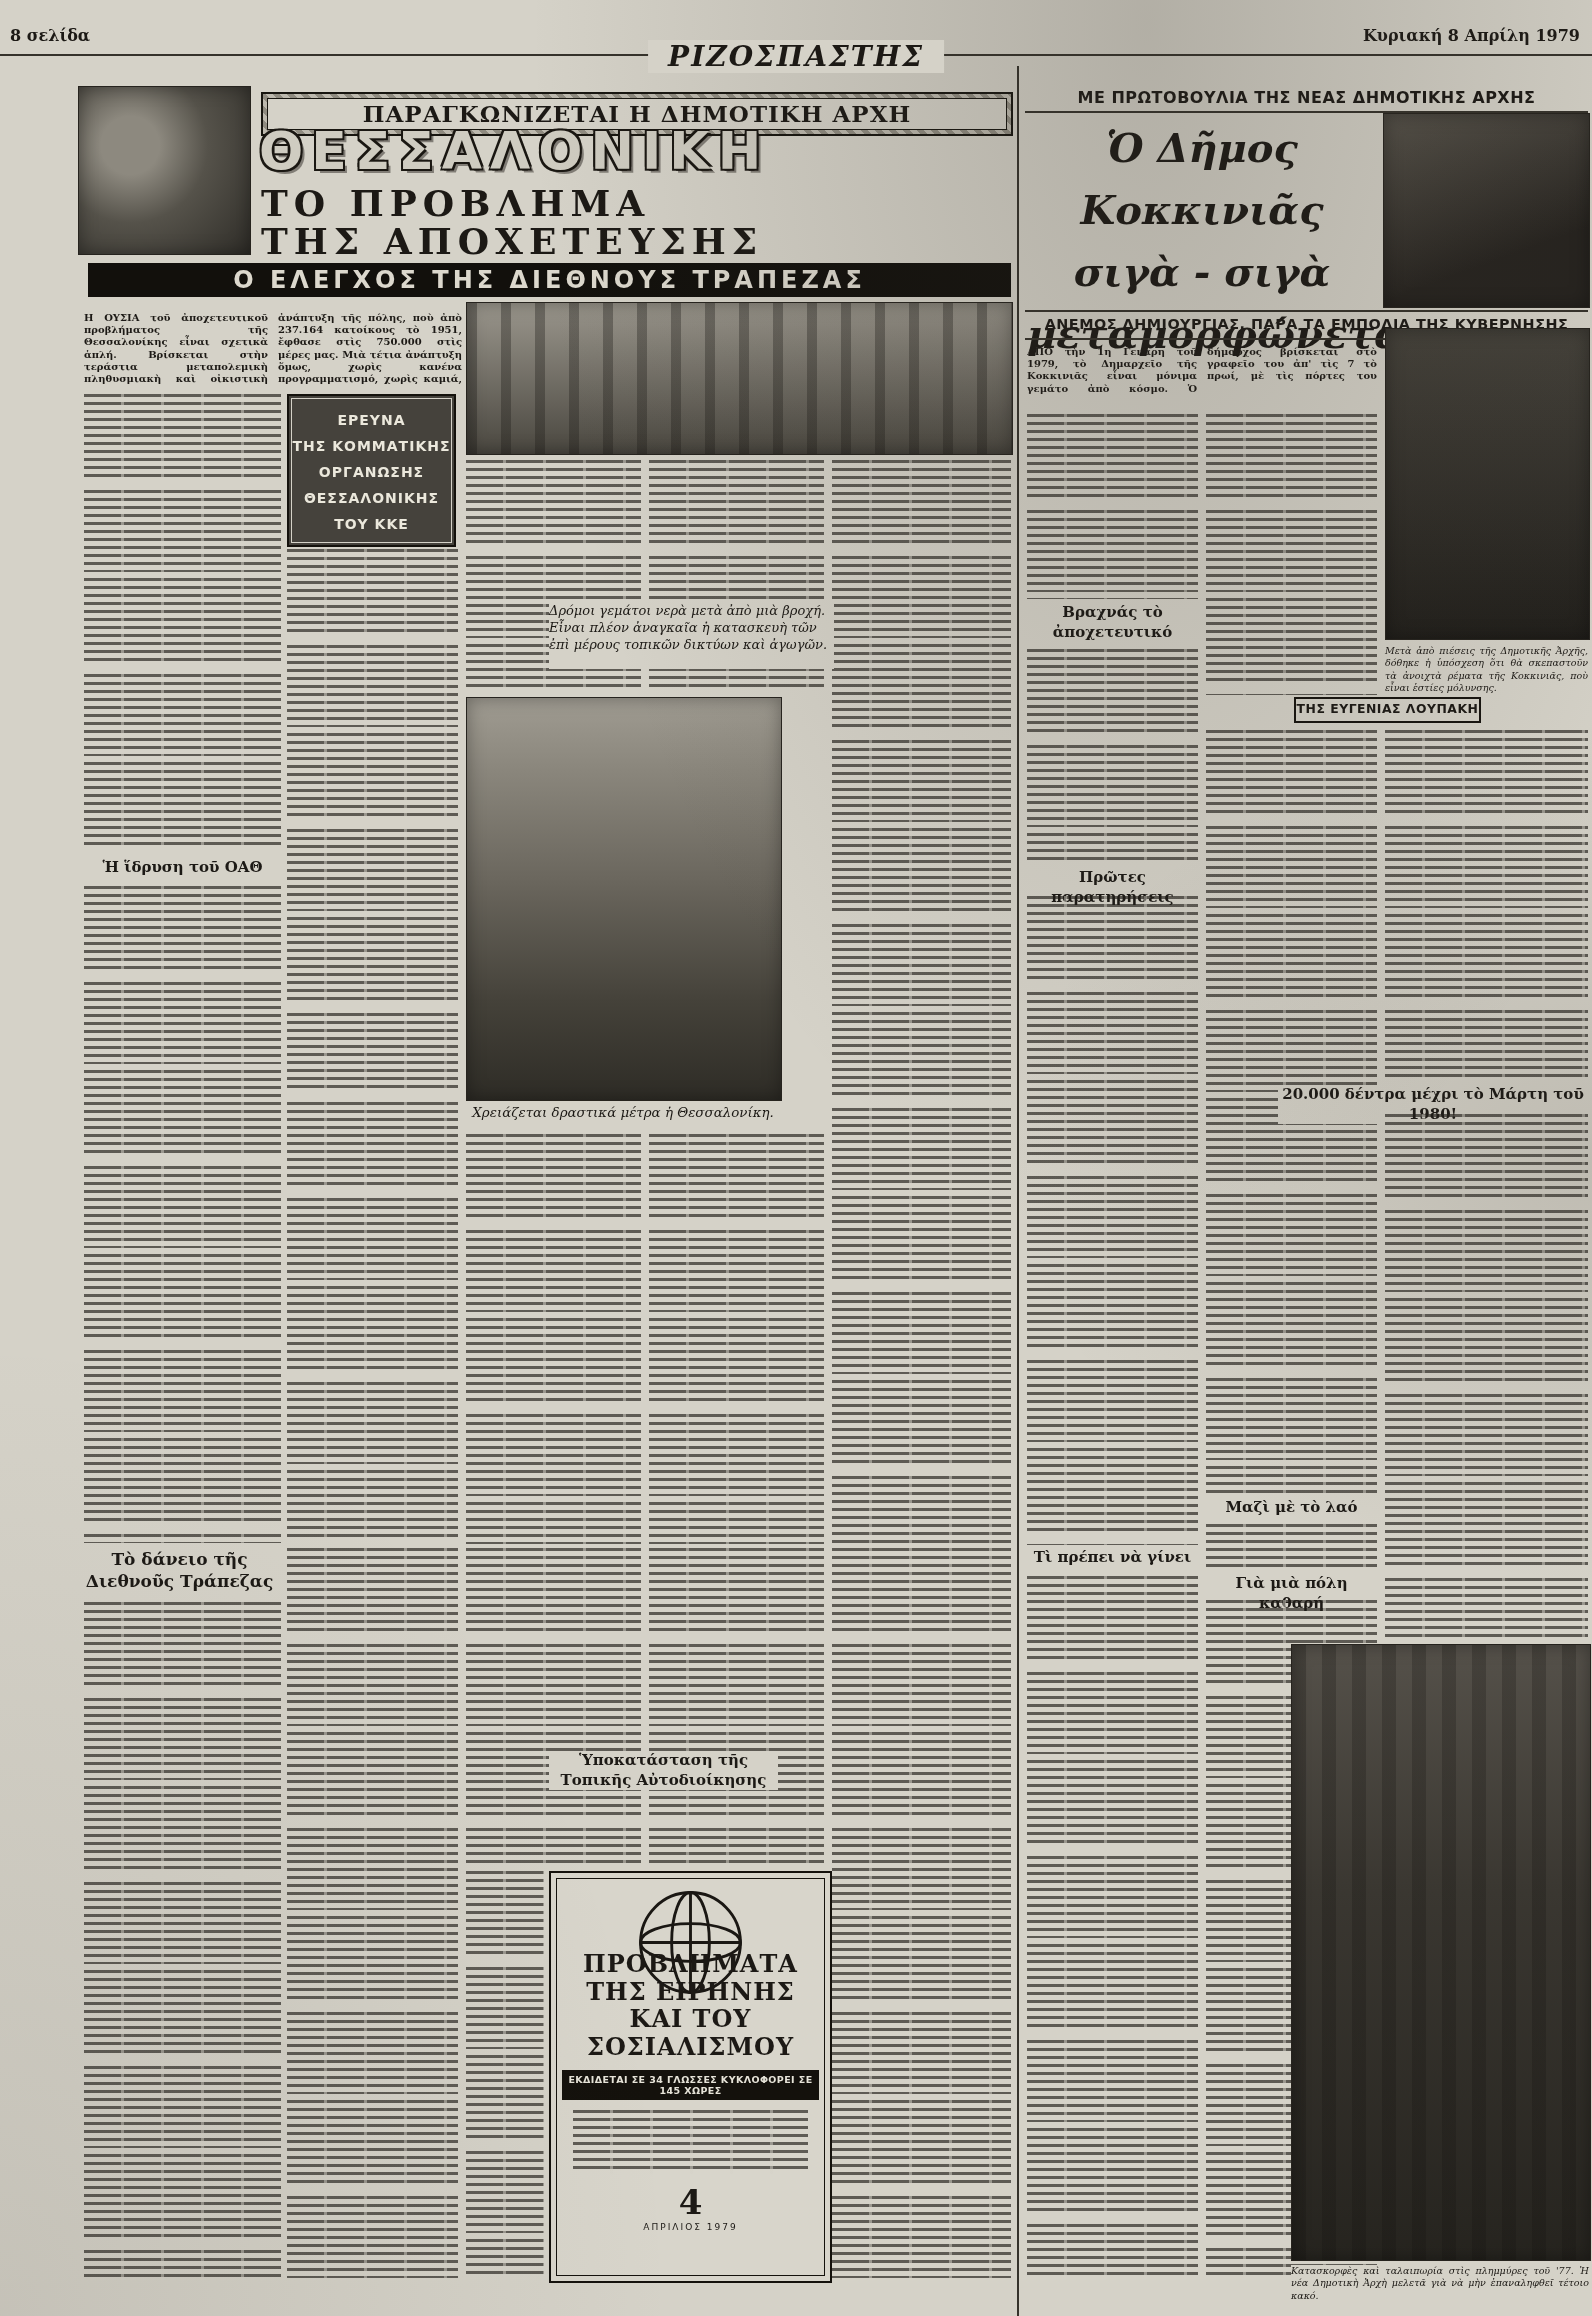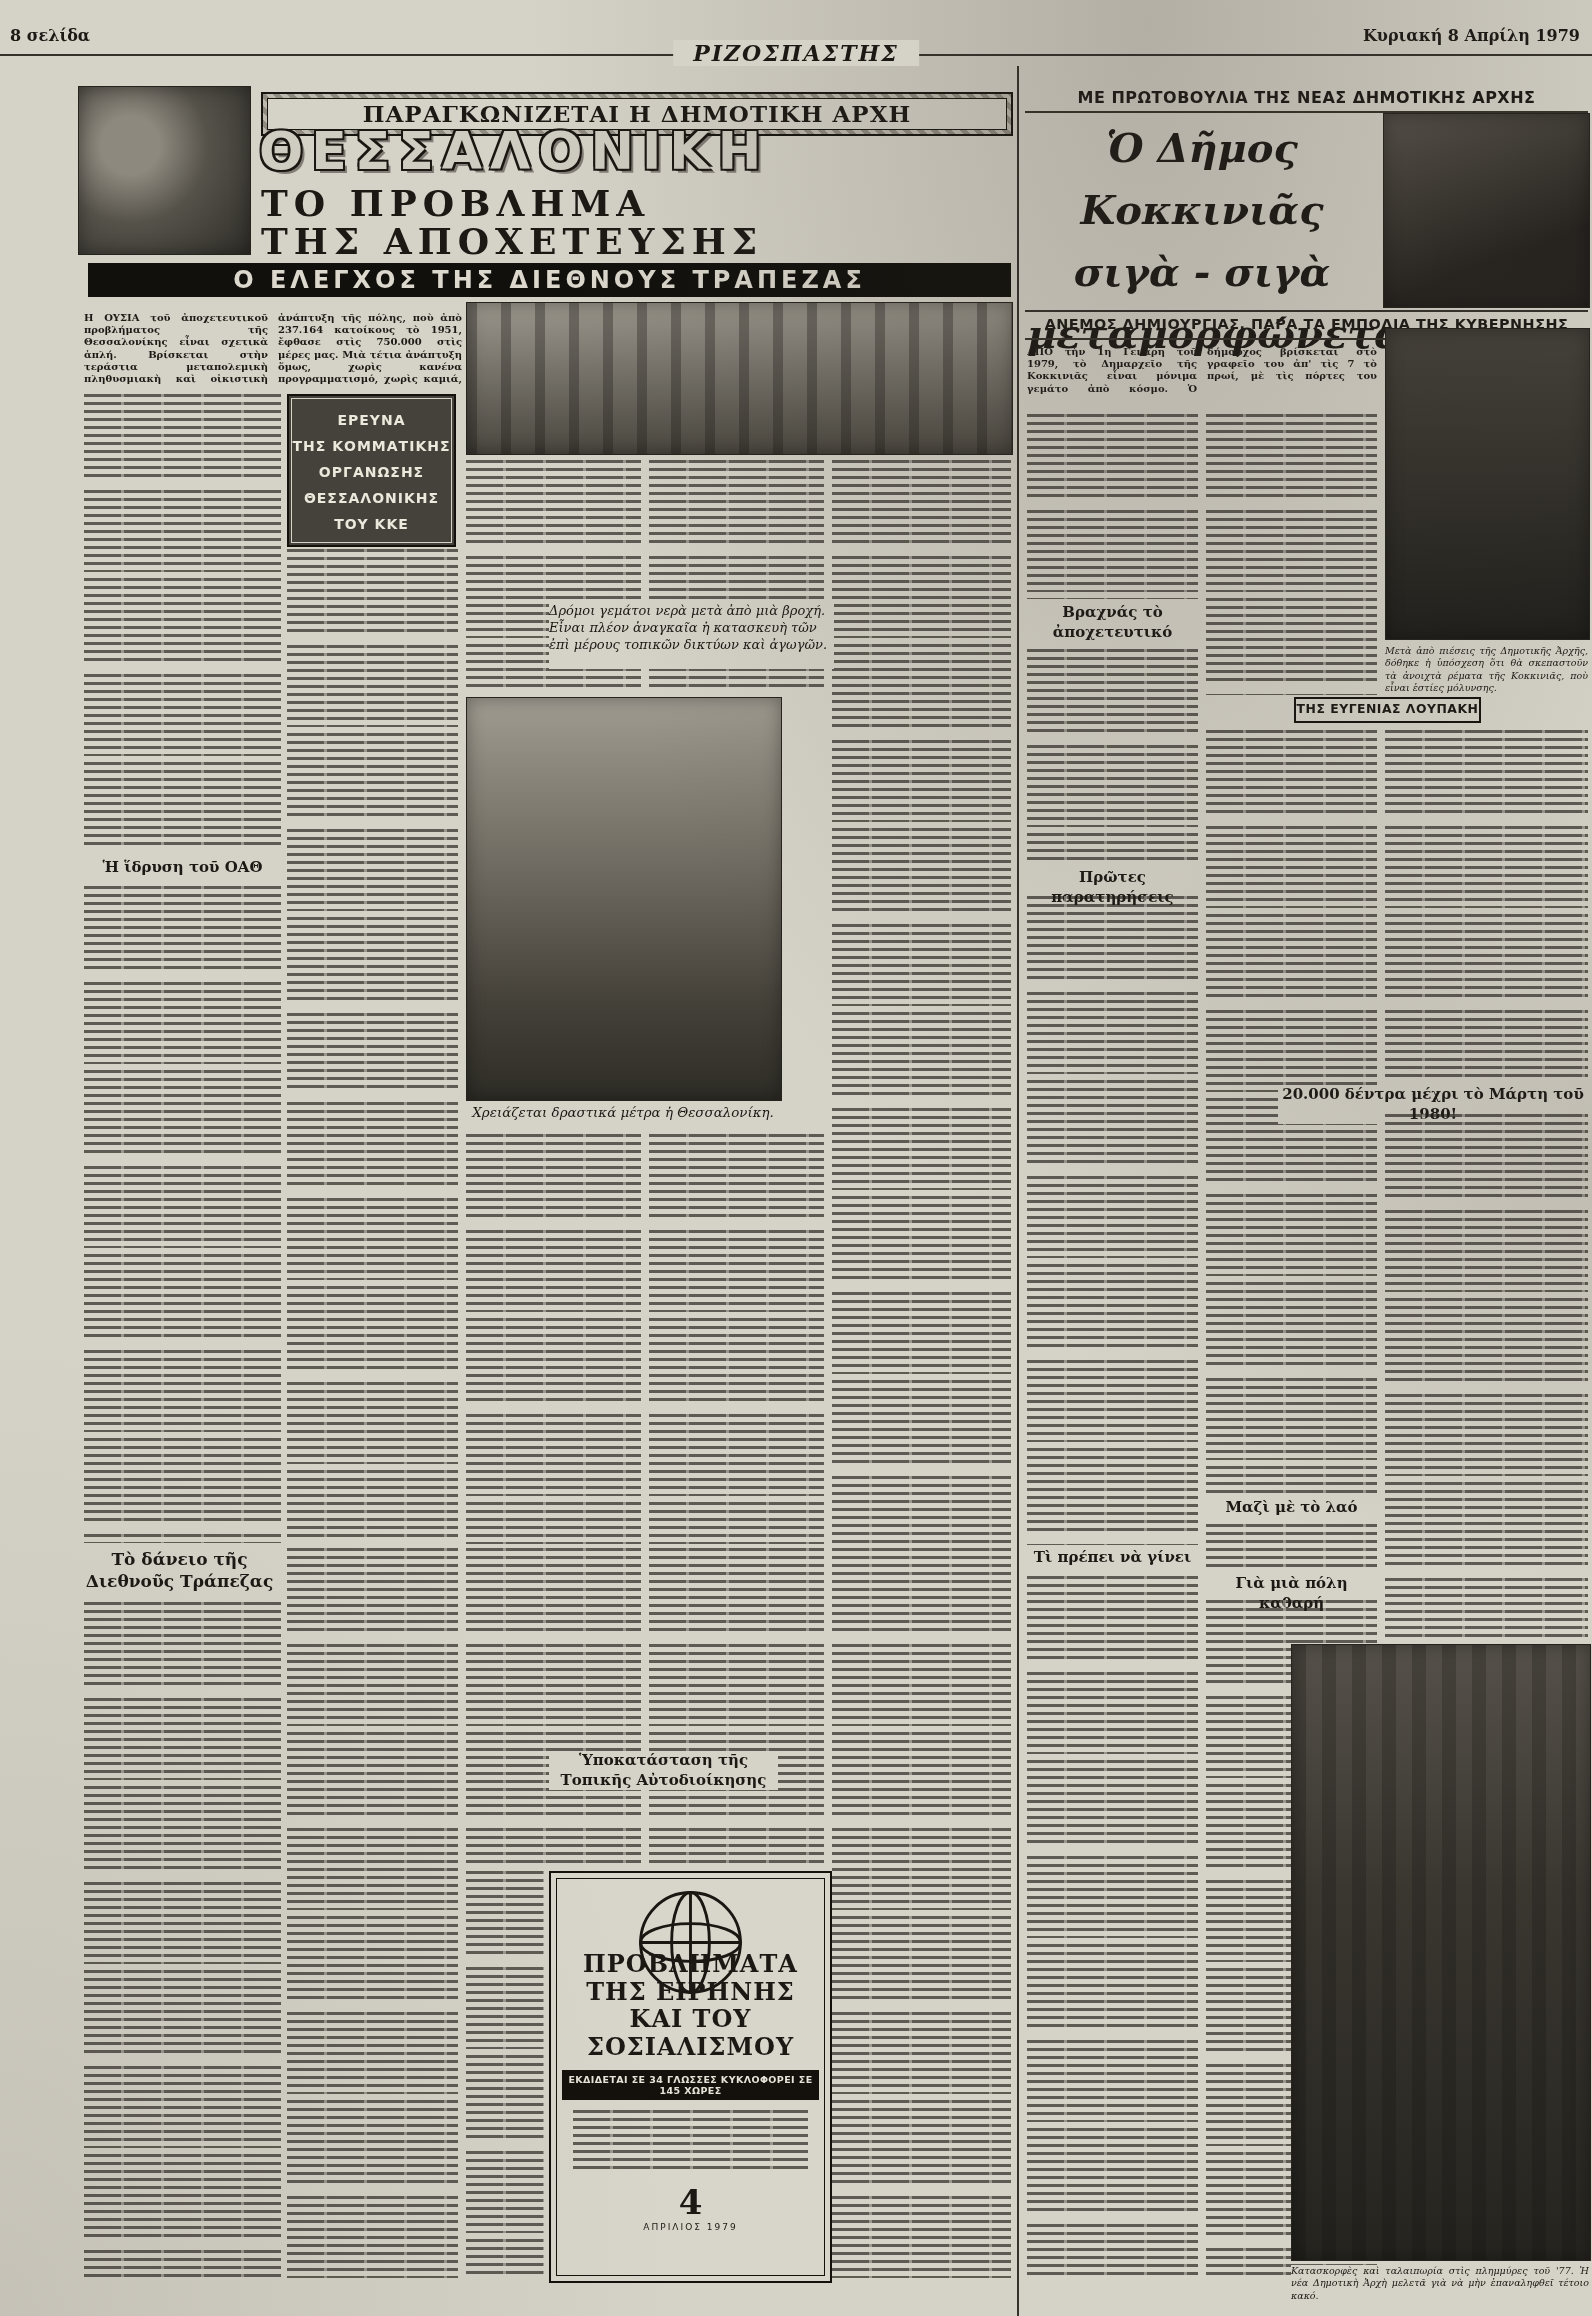--- a/index.html
+++ b/index.html
@@ -24,21 +24,21 @@
   }
   .photo{border:1px solid #26231e;box-shadow:inset 0 0 18px rgba(0,0,0,.35);}
   .rule{background:#35322b;}
   .sans{font-family:"DejaVu Sans", sans-serif;}
   .subhead{font-weight:bold;text-align:center;font-size:15px;line-height:1.3;background:#d5d2c8;}
   .caption{font-style:italic;line-height:1.3;background:#d5d2c8;}
 
   .hdr-label{font-weight:bold;font-size:16px;}
   .masthead{
     left:50%;transform:translateX(-50%);top:40px;
-    font-weight:bold;font-style:italic;font-size:22px;letter-spacing:2px;
+    font-weight:bold;font-style:italic;font-size:28px;letter-spacing:2px;
     background:#d5d2c8;padding:0 20px;z-index:3;text-align:right;
   }
 
   .kicker-outer{
     border:2px solid #17150f;padding:4px;
     background:repeating-linear-gradient(45deg,#bdb9ae 0 5px,#8f8b80 5px 10px);
   }
   .kicker-inner{
     background:#d5d2c8;border:1px solid #17150f;
     font-weight:bold;font-size:23px;letter-spacing:1px;text-align:center;line-height:30px;

